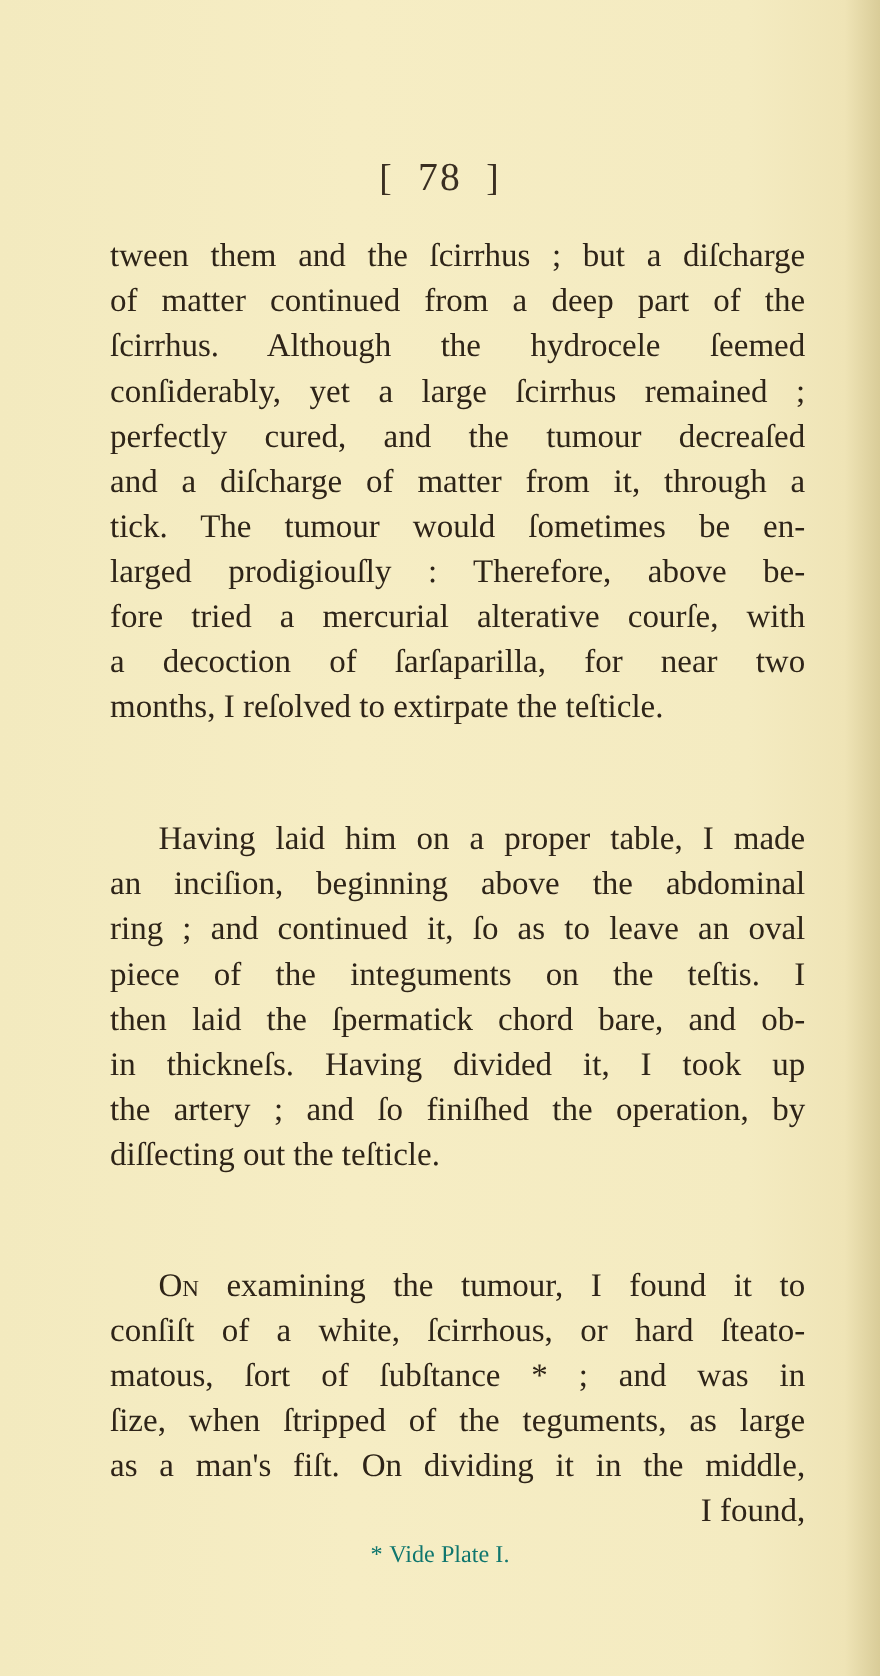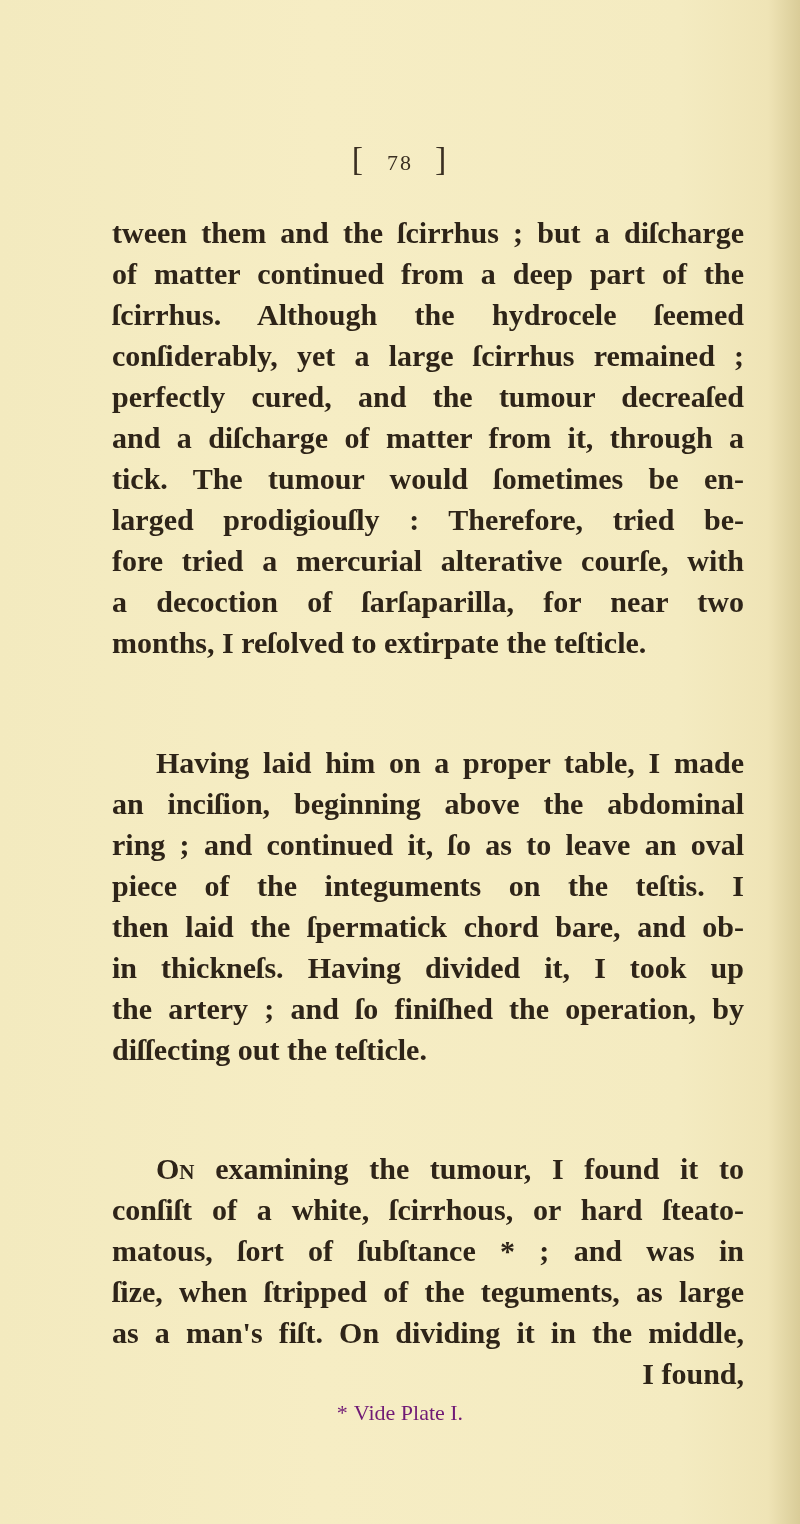--- a/index.html
+++ b/index.html
@@ -25,26 +25,25 @@
       position: absolute;
       top: 140px;
       left: 0;
       width: 800px;
       text-align: center;
       font-size: 34px;
       letter-spacing: 2px;
       color: #3a2f22;
     }
     .folio .br { display: inline-block; margin: 0 22px; }
-    .folio .num { display: inline-block; font-size: 22px; text-align: center; }
+    .folio .num { display: inline-block; font-size: 36px; text-align: center; }
     .text-block {
       position: absolute;
-      left: 112px;
+      left: 100px;
       width: 632px;
-      font-weight: bold;
     }
     .line {
       display: block;
       height: 41px;
       line-height: 41px;
       font-size: 30px;
       white-space: nowrap;
       text-align: justify;
       text-align-last: justify;
     }
@@ -57,42 +56,42 @@
     #p1 { top: 212px; }
     #p2 { top: 742px; }
     #p3 { top: 1148px; }
     .footnote {
       position: absolute;
       top: 1400px;
       left: 0;
       width: 800px;
       text-align: center;
       font-size: 22px;
-      color: #701a75;
+      color: #0f766e;
     }
     .footnote .star { margin-right: 6px; }
   </style>
 </head>
 <body>
 
 <div class="page">
 
   <div class="folio">
     <span class="br">[</span><span class="num">78</span><span class="br">]</span>
   </div>
 
   <div class="text-block" id="p1">
     <span class="line">tween them and the ſcirrhus ; but a diſcharge</span>
     <span class="line">of matter continued from a deep part of the</span>
     <span class="line">ſcirrhus. Although the hydrocele ſeemed</span>
     <span class="line">conſiderably, yet a large ſcirrhus remained ;</span>
     <span class="line">perfectly cured, and the tumour decreaſed</span>
     <span class="line">and a diſcharge of matter from it, through a</span>
     <span class="line">tick. The tumour would ſometimes be en-</span>
-    <span class="line">larged prodigiouſly : Therefore, tried be-</span>
+    <span class="line">larged prodigiouſly : Therefore, above be-</span>
     <span class="line">fore tried a mercurial alterative courſe, with</span>
     <span class="line">a decoction of ſarſaparilla, for near two</span>
     <span class="line last">months, I reſolved to extirpate the teſticle.</span>
   </div>
 
   <div class="text-block" id="p2">
     <span class="line indent">Having laid him on a proper table, I made</span>
     <span class="line">an inciſion, beginning above the abdominal</span>
     <span class="line">ring ; and continued it, ſo as to leave an oval</span>
     <span class="line">piece of the integuments on the teſtis. I</span>

